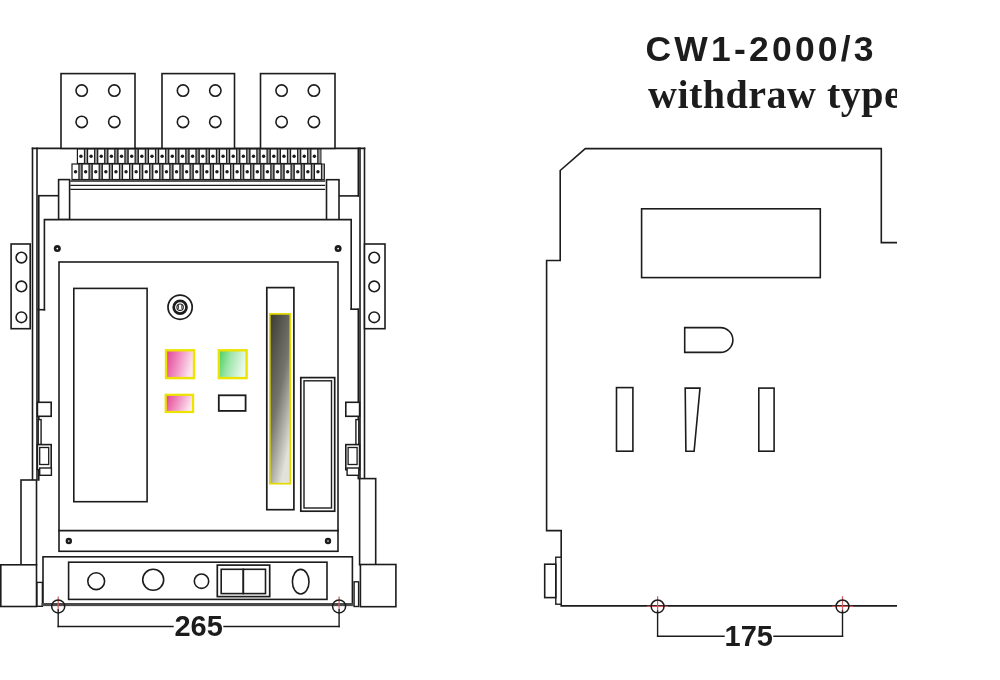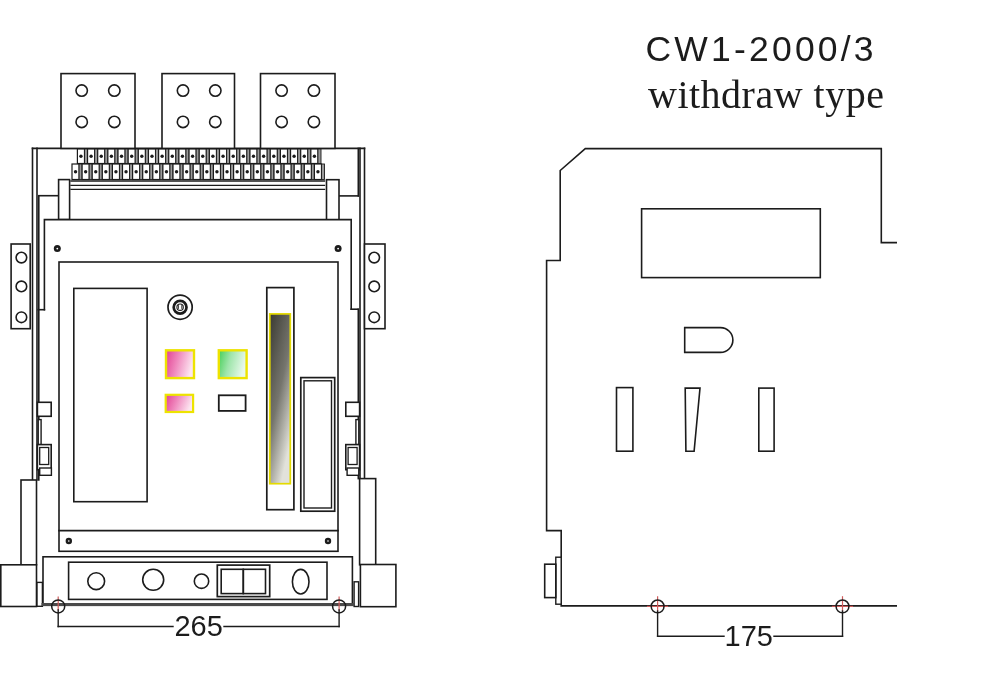--- a/index.html
+++ b/index.html
@@ -1,16 +1,16 @@
 <!DOCTYPE html>
 <html><head>
 <meta charset="utf-8">
 <style>
 html,body{margin:0;padding:0;background:#ffffff;}
-#page{position:relative;width:897px;height:680px;background:#ffffff;overflow:hidden;}
+#page{position:relative;width:897px;height:680px;background:#ffffff;overflow:hidden;font-weight:bold;}
 svg text{font-family:"Liberation Sans",sans-serif;fill:#1c1c1c;}
 </style>
 </head>
 <body>
 <div id="page">
 <svg width="1000" height="680" viewBox="0 0 1000 680" xmlns="http://www.w3.org/2000/svg" fill="none" stroke-linecap="square">
 <defs>
 <linearGradient id="pinkg" x1="0" y1="0" x2="1" y2="0.25">
 <stop offset="0" stop-color="#e23f92"></stop>
           <stop offset="0.45" stop-color="#ef86bc"></stop>

